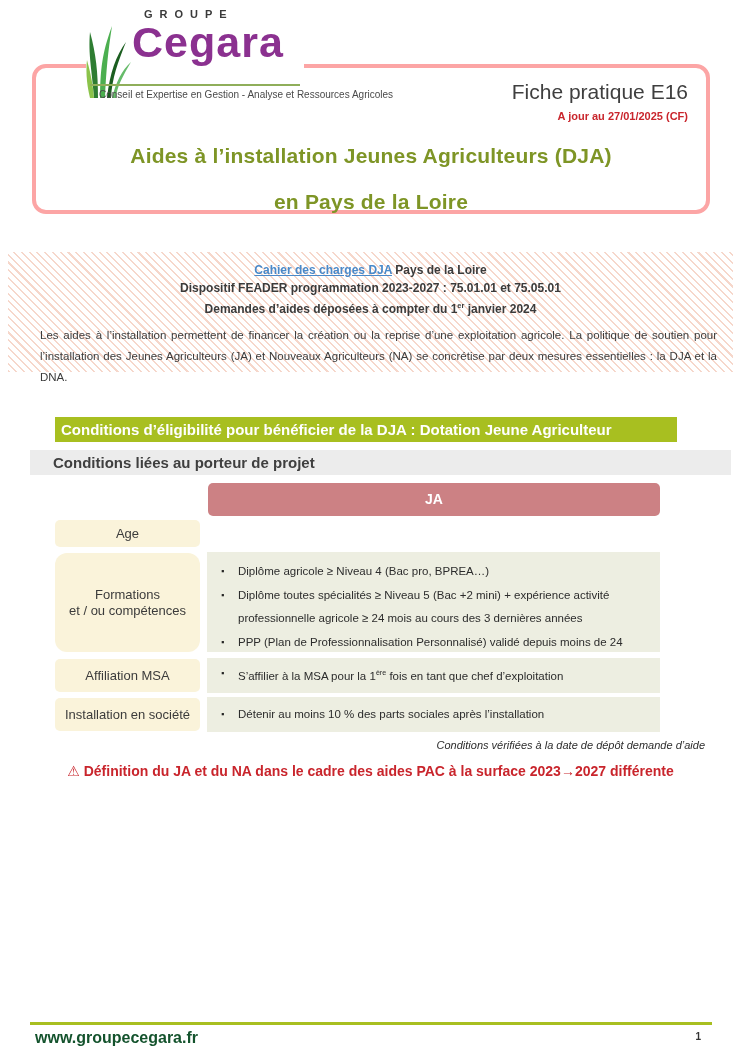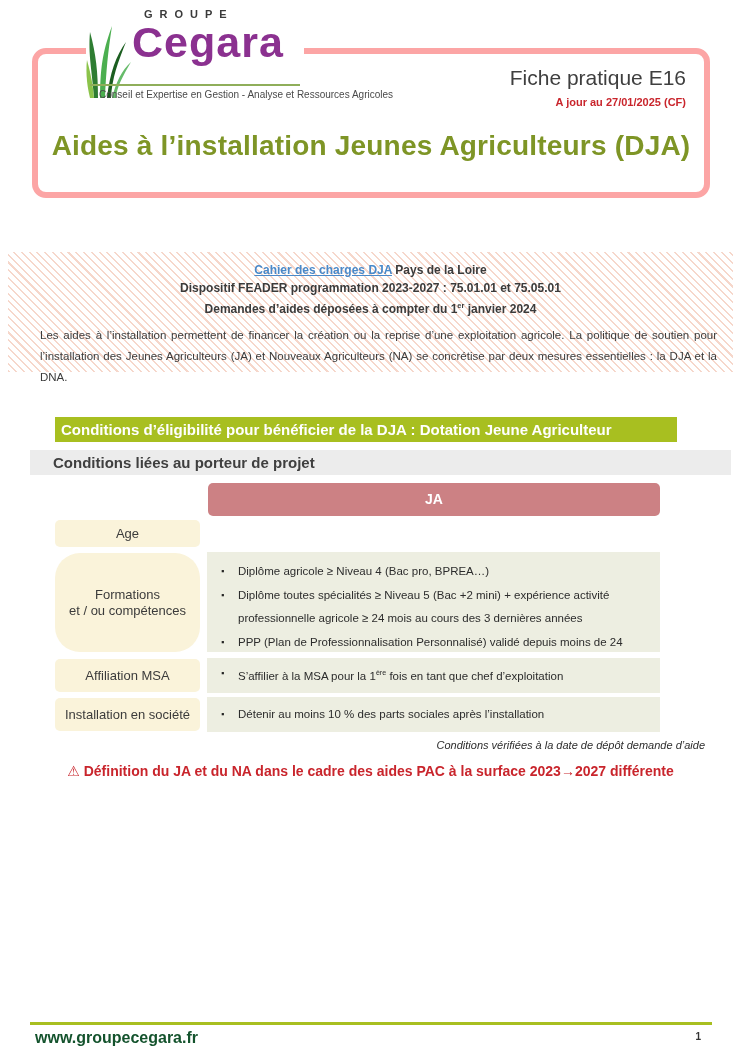--- a/index.html
+++ b/index.html
@@ -5,22 +5,22 @@
   * { margin:0; padding:0; box-sizing:border-box; }
   html,body { background:#e8e8e8; }
   .page {
     position:relative; width:741px; height:1055px; margin:0 auto;
     background:#ffffff; overflow:hidden;
     font-family:"Liberation Sans", sans-serif; color:#3b3b3b;
   }
 
   
   .title-box {
-    position:absolute; left:32px; top:48px; width:678px; height:150px;
-    border:6px solid #fca5a5; border-radius:14px; background:#fff;
+    position:absolute; left:32px; top:64px; width:678px; height:150px;
+    border:4px solid #fca5a5; border-radius:14px; background:#fff;
   }
   .logo {
     position:absolute; left:86px; top:8px; width:218px; height:96px;
     background:#fff; z-index:2; padding-left:2px;
   }
   .logo-grass { position:absolute; left:0; top:12px; width:46px; height:80px; }
   .logo-text { position:absolute; left:46px; top:0; width:170px; }
   .logo-groupe {
     display:block; font-size:11px; font-weight:bold; letter-spacing:7px;
     color:#3a3a3a; padding-left:12px;
@@ -35,21 +35,21 @@
     font-size:10px; color:#4a4a4a; white-space:nowrap;
   }
   .fiche-label {
     position:absolute; right:18px; top:12px; font-size:21px; color:#3f3f3f;
   }
   .updated {
     position:absolute; right:18px; top:42px; font-size:11px; font-weight:bold; color:#c9252c;
   }
   .doc-title {
     position:absolute; left:0; width:100%; text-align:center;
-    font-size:28px; font-weight:bold; color:#7e9526; letter-spacing:0.2px;
+    font-size:21px; font-weight:bold; color:#7e9526; letter-spacing:0.2px;
   }
   .doc-title.l1 { top:76px; }
   .doc-title.l2 { top:122px; }
 
   
   .info-box {
     position:absolute; left:8px; top:252px; width:725px; height:120px;
     background:repeating-linear-gradient(45deg,#f6d7cb 0px,#f6d7cb 1.5px,#ffffff 1.5px,#ffffff 5.5px);
     padding-top:9px;
   }
@@ -83,21 +83,21 @@
     position:absolute; left:55px; width:145px; background:#faf3da; border-radius:5px;
     display:flex; align-items:center; justify-content:center; text-align:center;
     font-size:13px; color:#3b3b3b; line-height:16px;
   }
   .row-cell {
     position:absolute; left:207px; width:453px; background:#edeee1;
     font-size:11.5px; color:#2c2c2c;
   }
   .lbl-age  { top:520px; height:27px; }
   .cell-age { top:519px; height:29px; display:flex; align-items:center; justify-content:center; font-weight:bold; font-size:11px; }
-  .lbl-form { top:553px; height:99px; border-radius:25px; }
+  .lbl-form { top:553px; height:99px; border-radius:12px; }
   .cell-form{ top:552px; height:100px; padding:8px 10px 0 14px; }
   .lbl-msa  { top:659px; height:33px; }
   .cell-msa { top:658px; height:35px; display:flex; align-items:center; padding-left:14px; }
   .lbl-soc  { top:698px; height:33px; }
   .cell-soc { top:697px; height:35px; display:flex; align-items:center; padding-left:14px; }
   .bullet-row { display:flex; line-height:23.5px; }
   .bullet { width:17px; flex:0 0 17px; font-size:9px; line-height:23.5px; color:#222; }
   .bullet-text { flex:1; }
 
   
@@ -121,20 +121,21 @@
 </style>
 </head>
 <body>
 
 <div class="page">
 
   <div class="title-box">
     <div class="fiche-label">Fiche pratique E16</div>
     <div class="updated">A jour au 27/01/2025 (CF)</div>
     <div class="doc-title l1">Aides à l’installation Jeunes Agriculteurs (DJA)</div>
+    <div class="doc-title l2">en Pays de la Loire</div>
   </div>
 
   <div class="logo">
     <svg class="logo-grass" viewBox="0 0 46 80">
       <path d="M8 78 C6 50 2 34 4 12 C10 34 12 52 12 78 Z" fill="#2e7d32"></path>
       <path d="M14 78 C14 44 18 28 26 6 C22 32 20 52 19 78 Z" fill="#4caf50"></path>
       <path d="M21 78 C24 52 30 36 40 22 C32 42 26 58 25 78 Z" fill="#1b5e20"></path>
       <path d="M4 78 C0 62 0 48 1 40 C5 54 7 66 8 78 Z" fill="#8bc34a"></path>
       <path d="M26 78 C30 62 36 50 45 42 C37 56 31 66 30 78 Z" fill="#66bb6a"></path>
     </svg>

